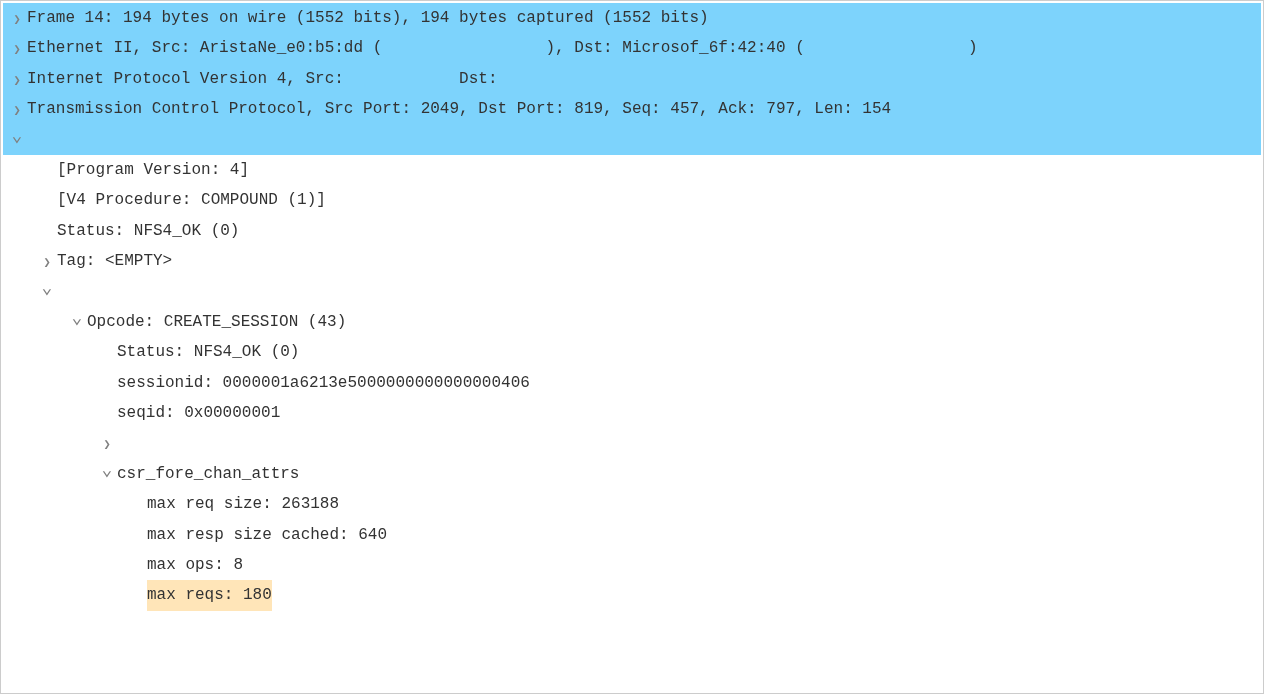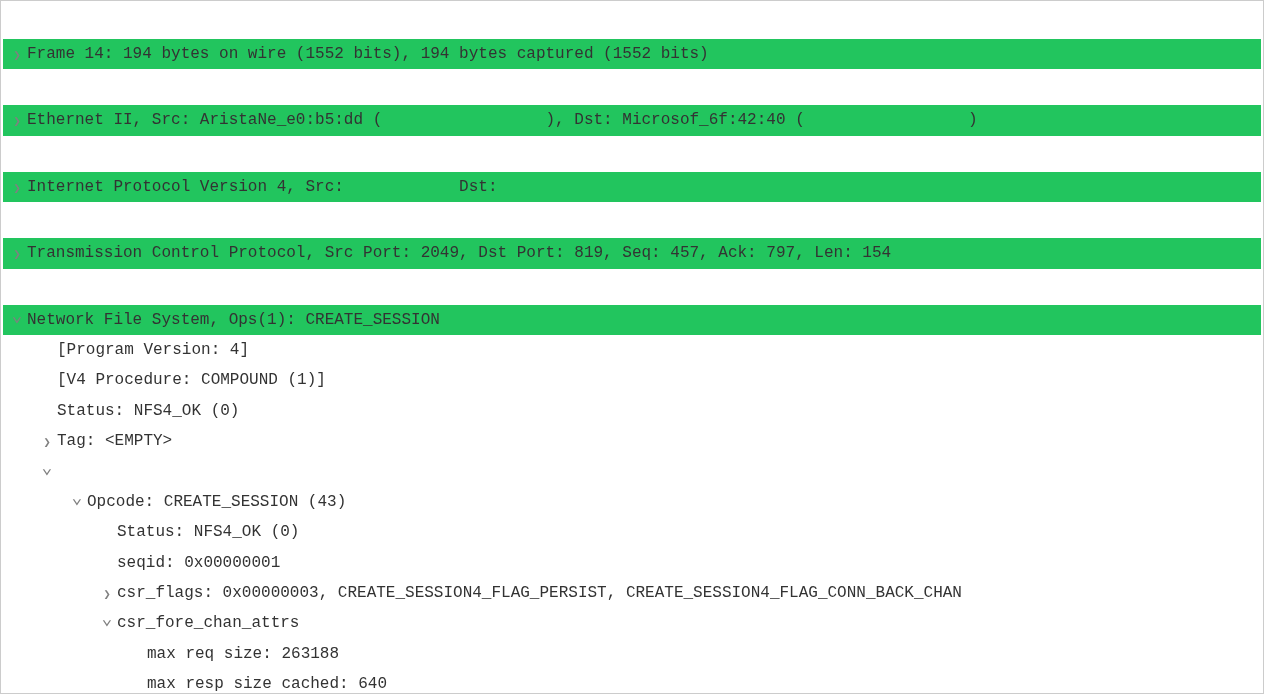--- a/index.html
+++ b/index.html
@@ -23,22 +23,21 @@
       width: 100%;
       height: 100%;
     }
     .tree-row {
       display: flex;
       align-items: flex-start;
       white-space: pre;
       padding: 0 4px;
     }
     .tree-row.shaded {
-      background-color: #22c55e;
-      margin-top: 36px;
+      background-color: #7dd3fc;
     }
     .tree-row.highlighted .text-content {
       background-color: #ffe5b8;
     }
     .expander {
       display: inline-block;
       width: 20px;
       flex-shrink: 0;
       color: #808080;
       text-align: center;
@@ -72,28 +71,29 @@
     .lvl4 { width: 120px; }
   </style>
 </head>
 <body>
 
 <div class="tree-container" id="tree-root">
 <div class="tree-row shaded"><span class="indent lvl0"></span><span class="expander collapsed"></span><span class="text-content">Frame 14: 194 bytes on wire (1552 bits), 194 bytes captured (1552 bits)</span></div>
     <div class="tree-row shaded"><span class="indent lvl0"></span><span class="expander collapsed"></span><span class="text-content">Ethernet II, Src: AristaNe_e0:b5:dd (                 ), Dst: Microsof_6f:42:40 (                 )</span></div>
     <div class="tree-row shaded"><span class="indent lvl0"></span><span class="expander collapsed"></span><span class="text-content">Internet Protocol Version 4, Src:            Dst:</span></div>
     <div class="tree-row shaded"><span class="indent lvl0"></span><span class="expander collapsed"></span><span class="text-content">Transmission Control Protocol, Src Port: 2049, Dst Port: 819, Seq: 457, Ack: 797, Len: 154</span></div>
-    <div class="tree-row shaded"><span class="indent lvl0"></span><span class="expander expanded"></span><span class="text-content">Network File System, Ops(1): CREATE_SESSION</span></div>
+    <div class="tree-row shaded"><span class="indent lvl0"></span><span class="expander expanded"></span></div>
     <div class="tree-row"><span class="indent lvl1"></span><span class="expander "></span><span class="text-content">[Program Version: 4]</span></div>
     <div class="tree-row"><span class="indent lvl1"></span><span class="expander "></span><span class="text-content">[V4 Procedure: COMPOUND (1)]</span></div>
     <div class="tree-row"><span class="indent lvl1"></span><span class="expander "></span><span class="text-content">Status: NFS4_OK (0)</span></div>
     <div class="tree-row"><span class="indent lvl1"></span><span class="expander collapsed"></span><span class="text-content">Tag: &lt;EMPTY&gt;</span></div>
     <div class="tree-row"><span class="indent lvl1"></span><span class="expander expanded"></span></div>
     <div class="tree-row"><span class="indent lvl2"></span><span class="expander expanded"></span><span class="text-content">Opcode: CREATE_SESSION (43)</span></div>
     <div class="tree-row"><span class="indent lvl3"></span><span class="expander "></span><span class="text-content">Status: NFS4_OK (0)</span></div>
+    <div class="tree-row"><span class="indent lvl3"></span><span class="expander "></span><span class="text-content">sessionid: 0000001a6213e5000000000000000406</span></div>
     <div class="tree-row"><span class="indent lvl3"></span><span class="expander "></span><span class="text-content">seqid: 0x00000001</span></div>
-    <div class="tree-row"><span class="indent lvl3"></span><span class="expander collapsed"></span><span class="text-content">csr_flags: 0x00000003, CREATE_SESSION4_FLAG_PERSIST, CREATE_SESSION4_FLAG_CONN_BACK_CHAN</span></div>
+    <div class="tree-row"><span class="indent lvl3"></span><span class="expander collapsed"></span></div>
     <div class="tree-row"><span class="indent lvl3"></span><span class="expander expanded"></span><span class="text-content">csr_fore_chan_attrs</span></div>
     <div class="tree-row"><span class="indent lvl4"></span><span class="expander "></span><span class="text-content">max req size: 263188</span></div>
     <div class="tree-row"><span class="indent lvl4"></span><span class="expander "></span><span class="text-content">max resp size cached: 640</span></div>
     <div class="tree-row"><span class="indent lvl4"></span><span class="expander "></span><span class="text-content">max ops: 8</span></div>
     <div class="tree-row highlighted"><span class="indent lvl4"></span><span class="expander "></span><span class="text-content">max reqs: 180</span></div>
   </div>
 
 </body></html>

